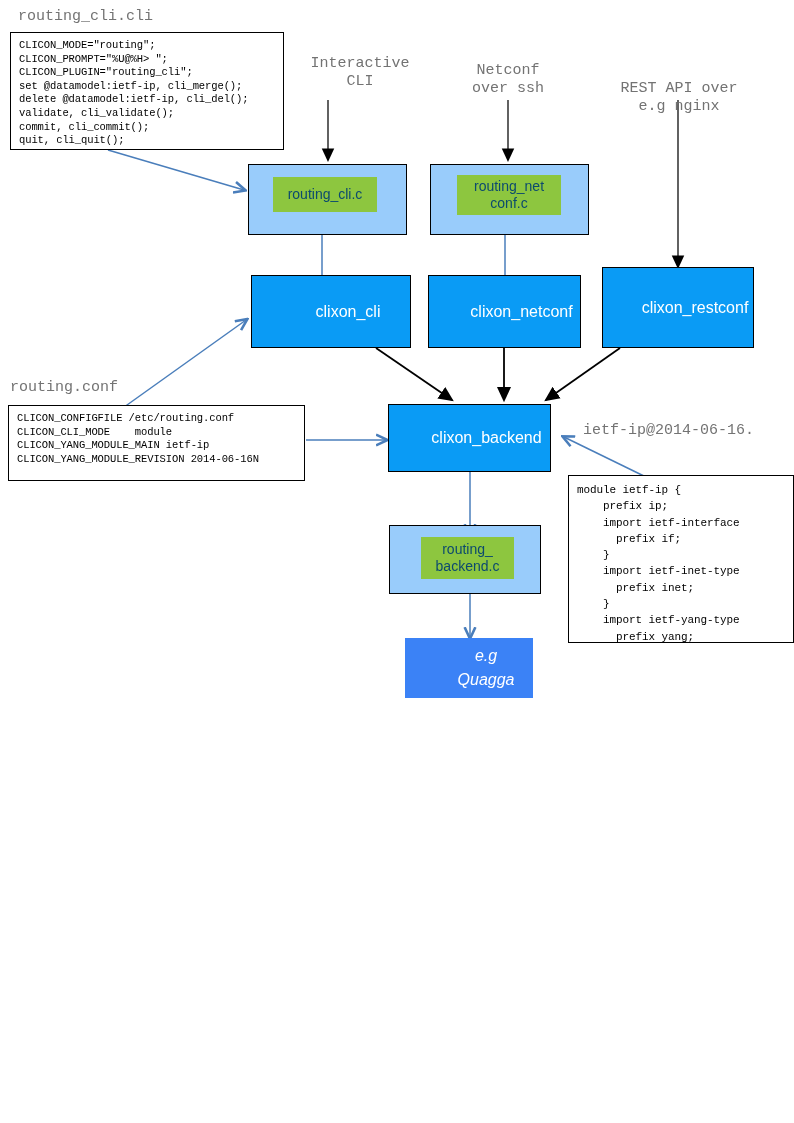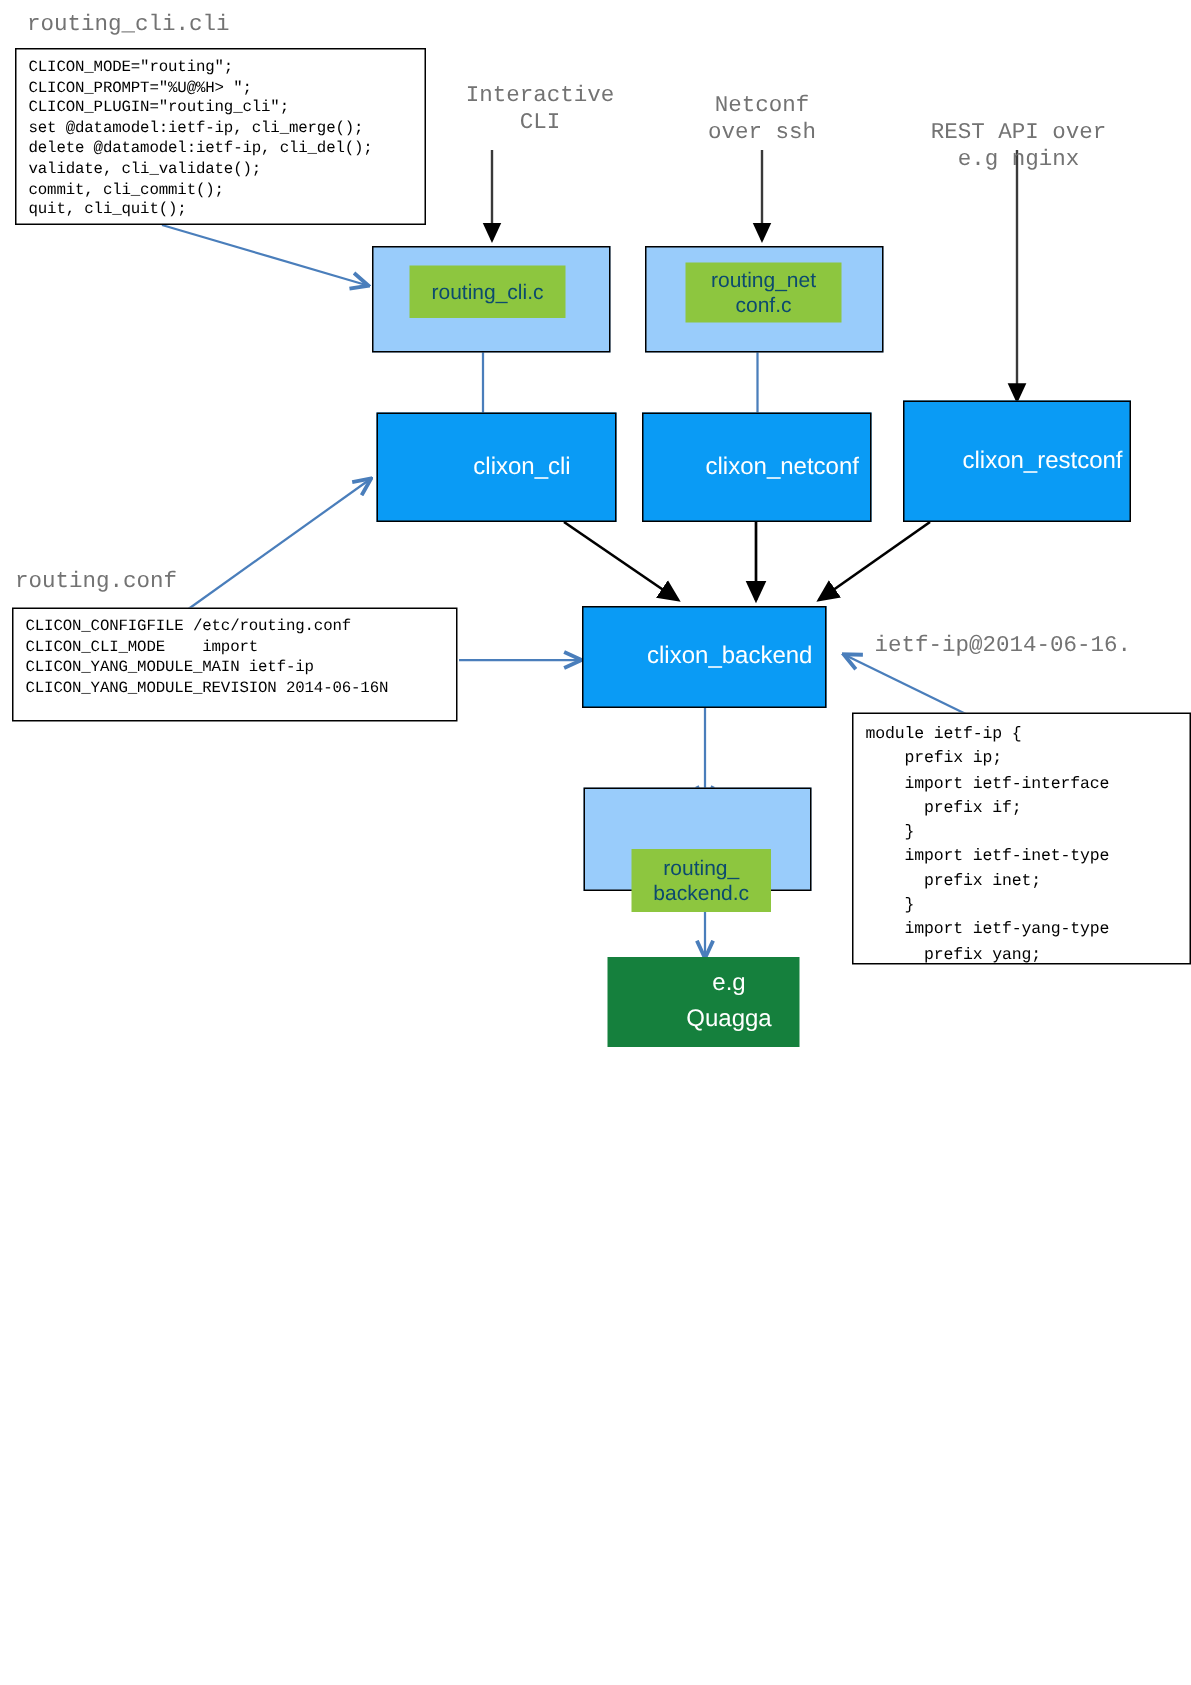--- a/index.html
+++ b/index.html
@@ -59,26 +59,27 @@
   .box-ltblue { background: #99ccfb; }
   .inner-green {
     background: #8dc63f;
     display: flex;
     align-items: center;
     justify-content: center;
     text-align: center;
     border: none;
   }
   .box-green {
-    background: #15803d;
+    background: #3b82f6;
     border: none;
     display: flex;
     align-items: center;
     justify-content: center;
     text-align: center;
+    font-style: italic;
   }
   .label-lg {
     color: #ffffff;
     font-family: "Liberation Sans", sans-serif;
     font-size: 16px;
     line-height: 24px;
     white-space: pre-line;
     margin-left: 34px;
   }
   .label-sm {
@@ -204,21 +205,21 @@
   </div>
 
   <div class="abs box box-blue" style="left:388px; top:404px; width:163px; height:68px;">
     <span class="label-lg">clixon_backend</span>
   </div>
 
   <div class="abs caption" style="left:10px; top:379px;">routing.conf</div>
 
   <div class="abs codebox" style="left:8px; top:405px; width:297px; height:76px;">
     <div class="line">CLICON_CONFIGFILE /etc/routing.conf</div>
-    <div class="line">CLICON_CLI_MODE    import</div>
+    <div class="line">CLICON_CLI_MODE    module</div>
     <div class="line">CLICON_YANG_MODULE_MAIN ietf-ip</div>
     <div class="line">CLICON_YANG_MODULE_REVISION 2014-06-16N</div>
   </div>
 
   <div class="abs caption" style="left:583px; top:422px;">ietf-ip@2014-06-16.</div>
 
   <div class="abs codebox yangbox" style="left:568px; top:475px; width:226px; height:168px;">
     <div class="line">module ietf-ip {</div>
     <div class="line">    prefix ip;</div>
     <div class="line">    import ietf-interface</div>
@@ -226,21 +227,21 @@
     <div class="line">    }</div>
     <div class="line">    import ietf-inet-type</div>
     <div class="line">      prefix inet;</div>
     <div class="line">    }</div>
     <div class="line">    import ietf-yang-type</div>
     <div class="line">      prefix yang;</div>
 
   </div>
 
   <div class="abs box box-ltblue" style="left:389px; top:525px; width:152px; height:69px;">
-    <div class="inner-green" style="position:absolute; left:31px; top:11px; width:93px; height:42px;margin-top:29px;">
+    <div class="inner-green" style="position:absolute; left:31px; top:11px; width:93px; height:42px;">
       <span class="label-sm">routing_
 backend.c</span>
     </div>
   </div>
 
   <div class="abs box-green" style="left:405px; top:638px; width:128px; height:60px;">
     <span class="label-lg">e.g
 Quagga</span>
   </div>
 

